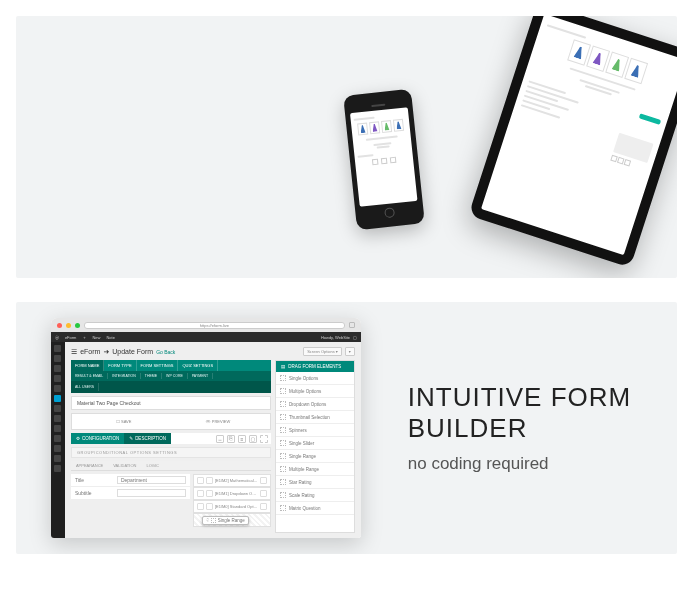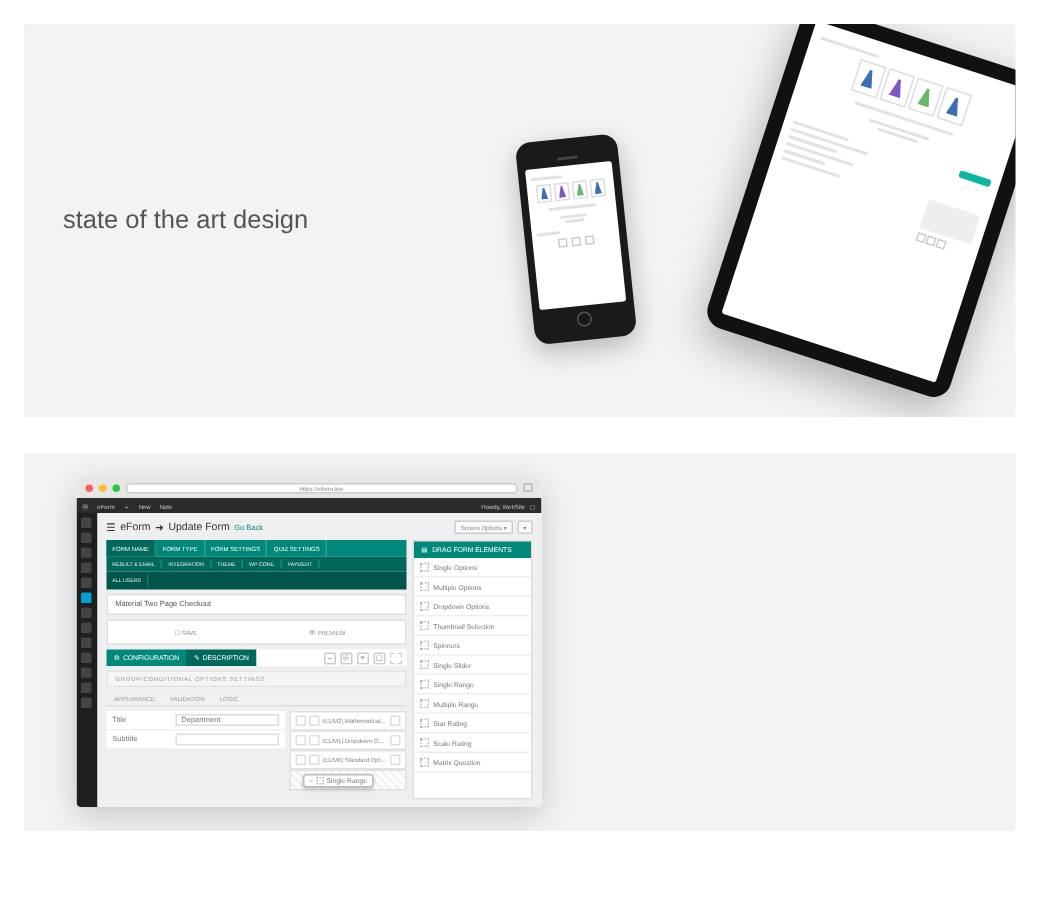--- a/index.html
+++ b/index.html
@@ -147,21 +147,20 @@
   .br-item { border-bottom:0.5px solid #eee; padding:3px 4px; font-size:4.5px; color:#777; display:flex; align-items:center; gap:3px; }
   .br-item .dots { width:6px; height:6px; border:0.5px dotted #bbb; }
   .topright { margin-left:auto; display:flex; gap:3px; align-items:center; }
   .minibtn { border:0.5px solid #ccc; padding:1px 3px; font-size:4px; border-radius:1px; color:#888; background:#fafafa;}
 </style>
 </head>
 <body>
 
 <div class="panel">
   <div class="txtcol">
-    <p class="sub">state of the art design</p>
   </div>
   <div class="devicecol">
     <div class="tablet">
       <div class="scr">
         <div class="greyline" style="width:30%"></div>
         <div class="row-top" style="justify-content:center; margin:4px 0;">
           <div class="thumb">
               <div class="dress" style="color:#3b6fb5"></div>
             </div>
           <div class="thumb">
@@ -419,14 +418,16 @@
                   <span class="dots"></span>
                   <span>Matrix Question</span>
                 </div>
             </div>
           </div>
         </div>
       </div>
     </div>
   </div>
   <div class="txtcol right">
+    <h2 class="headline">INTUITIVE FORM BUILDER</h2>
+    <p class="sub">no coding required</p>
   </div>
 </div>
 
 </body></html>

